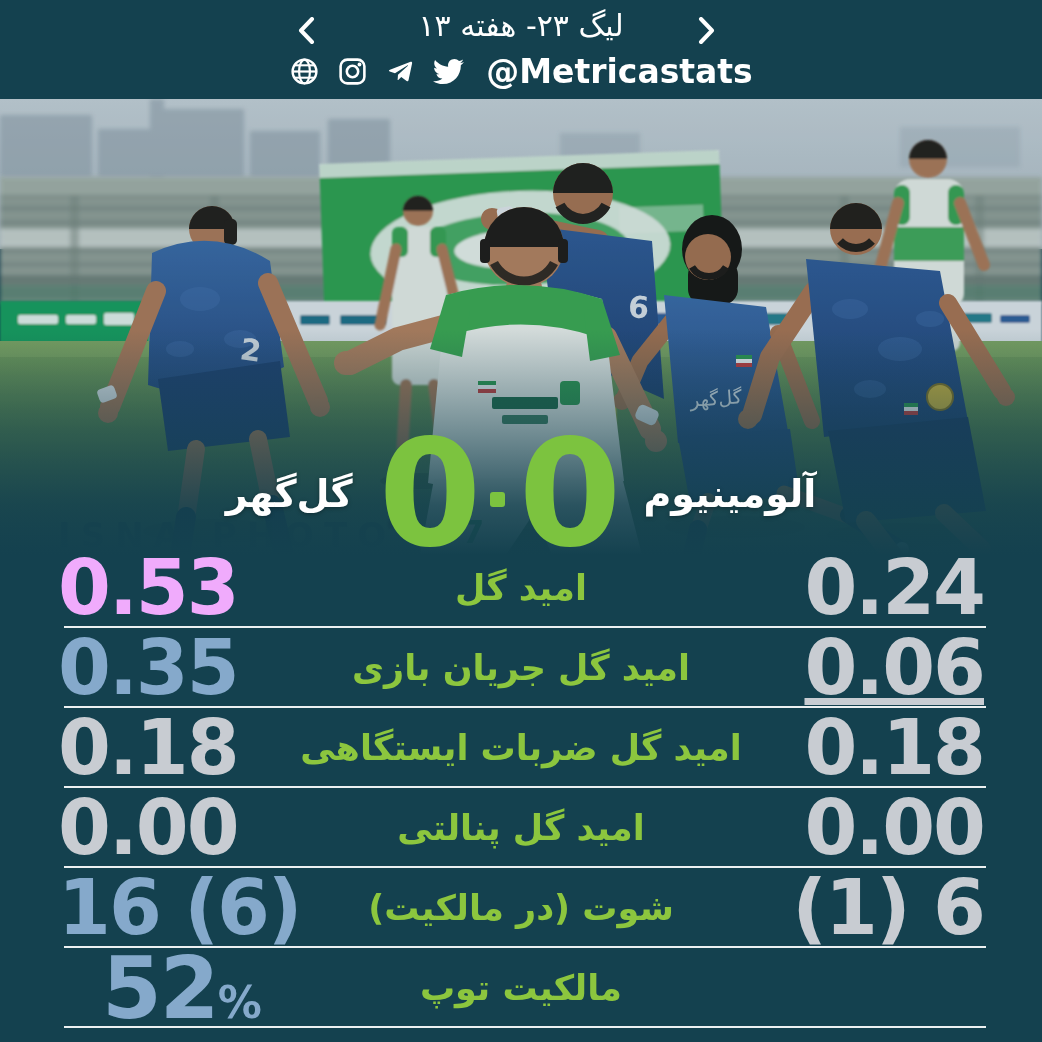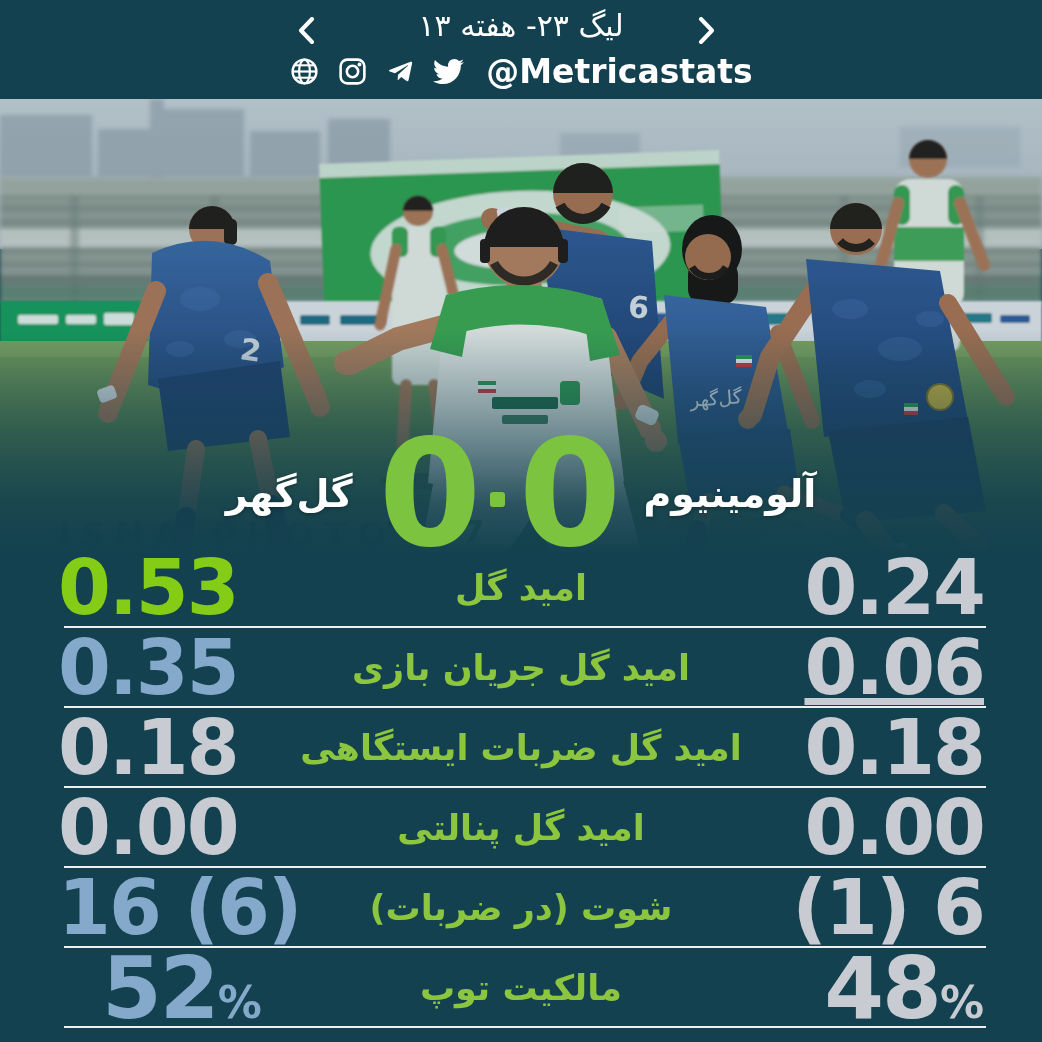--- a/index.html
+++ b/index.html
@@ -357,21 +357,21 @@
         <span class="dot"></span>
         <span class="digit" style="color: rgb(124, 195, 63);">0</span>
       </div>
       <span class="team">آلومینیوم</span>
     </div>
   </div>
 
   <main class="stats">
 
     <section class="row">
-      <span class="val left" style="color: #84cc16;"><span>0.53</span><span class="suffix"></span></span>
+      <span class="val left" style="color: #f0abfc;"><span>0.53</span><span class="suffix"></span></span>
       <div class="lbl">امید گل</div>
       <span class="val right" style="color: rgb(200, 204, 210);"><span>0.24</span><span class="suffix"></span></span>
       <div class="sep"></div>
     </section>
 
     <section class="row">
       <span class="val left" style="color: rgb(133, 169, 203);"><span>0.35</span><span class="suffix"></span></span>
       <div class="lbl">امید گل جریان بازی</div>
       <span class="val right" style="color: rgb(200, 204, 210); text-decoration: underline;"><span>0.06</span><span class="suffix"></span></span>
       <div class="sep"></div>
@@ -386,26 +386,25 @@
 
     <section class="row">
       <span class="val left" style="color: rgb(200, 204, 210);"><span>0.00</span><span class="suffix"></span></span>
       <div class="lbl">امید گل پنالتی</div>
       <span class="val right" style="color: rgb(200, 204, 210);"><span>0.00</span><span class="suffix"></span></span>
       <div class="sep"></div>
     </section>
 
     <section class="row">
       <span class="val left" style="color: rgb(133, 169, 203);"><span>16 (6)</span><span class="suffix"></span></span>
-      <div class="lbl">شوت (در ضربات)</div>
+      <div class="lbl">شوت (در مالکیت)</div>
       <span class="val right" style="color: rgb(200, 204, 210);"><span>(1) 6</span><span class="suffix"></span></span>
       <div class="sep"></div>
     </section>
 
     <section class="row possession">
       <span class="val left" style="color: rgb(133, 169, 203);"><span>52</span><span class="suffix">%</span></span>
       <div class="lbl">مالکیت توپ</div>
-      <span class="val right" style="color: rgb(200, 204, 210);"><span>48</span><span class="suffix">%</span></span>
       <div class="sep"></div>
     </section>
 
   </main>
 </div>
 
 </body></html>

